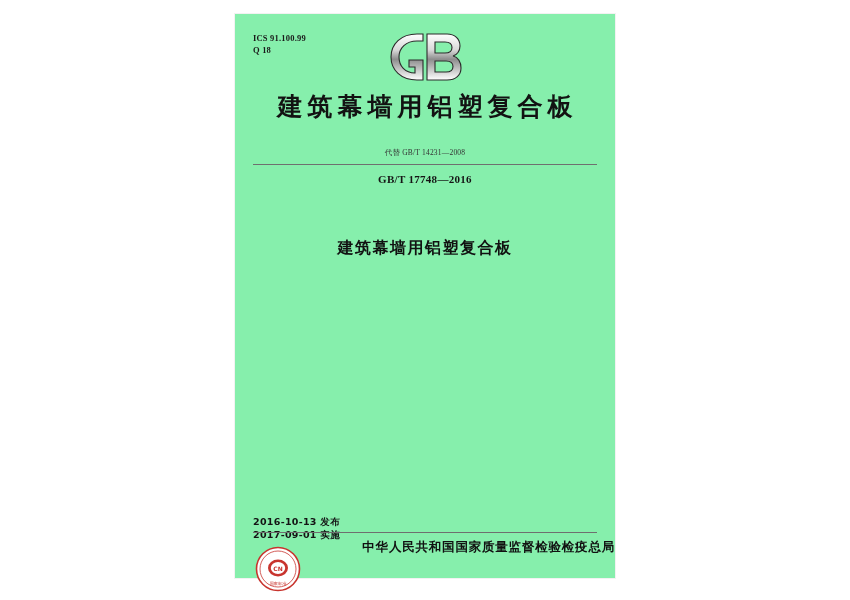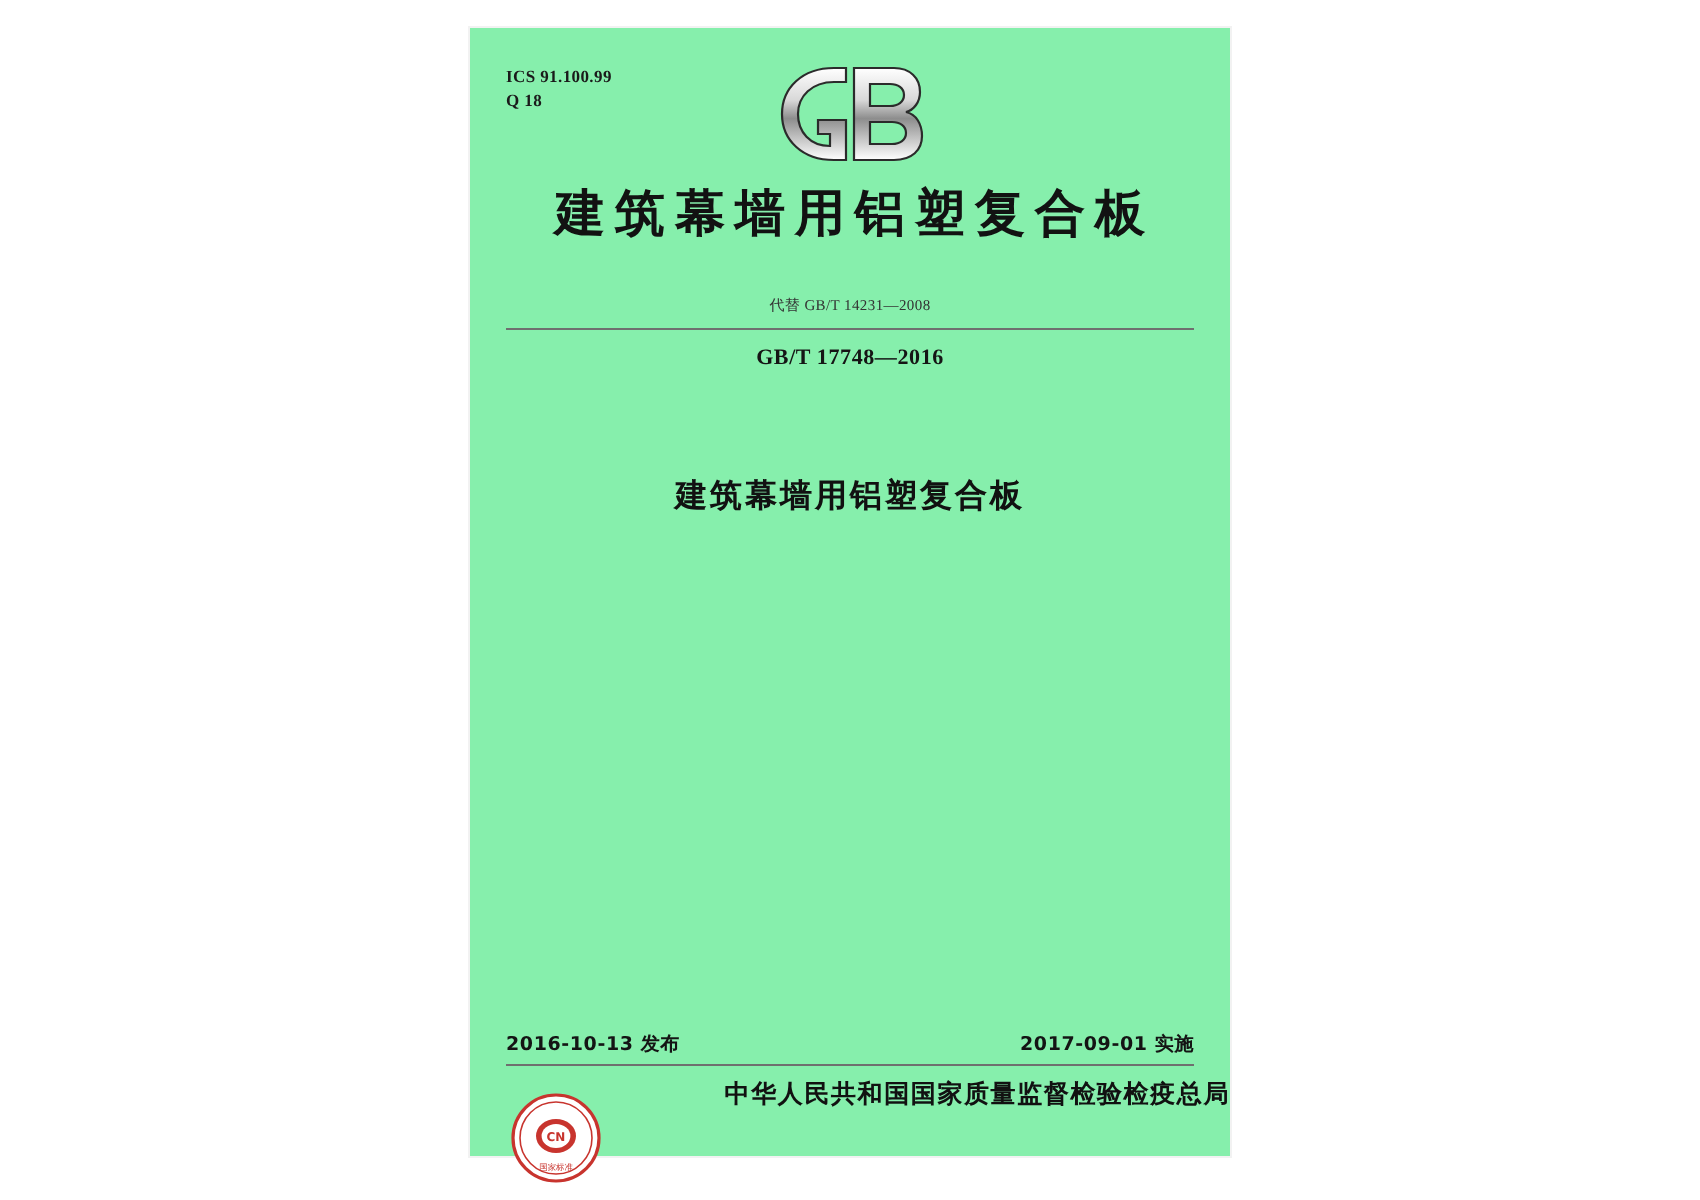--- a/index.html
+++ b/index.html
@@ -149,20 +149,21 @@
     right: 18px;
     top: 502px;
     display: flex;
     justify-content: space-between;
     align-items: baseline;
     font-family: "DejaVu Sans", sans-serif;
     font-size: 9.5px;
     font-weight: bold;
     color: #141414;
     letter-spacing: 0.3px;
+    flex-direction: column;
   }
   .rule-bottom {
     position: absolute;
     left: 18px;
     right: 18px;
     top: 518px;
     height: 1px;
     background: #6f6f6f;
   }
 

